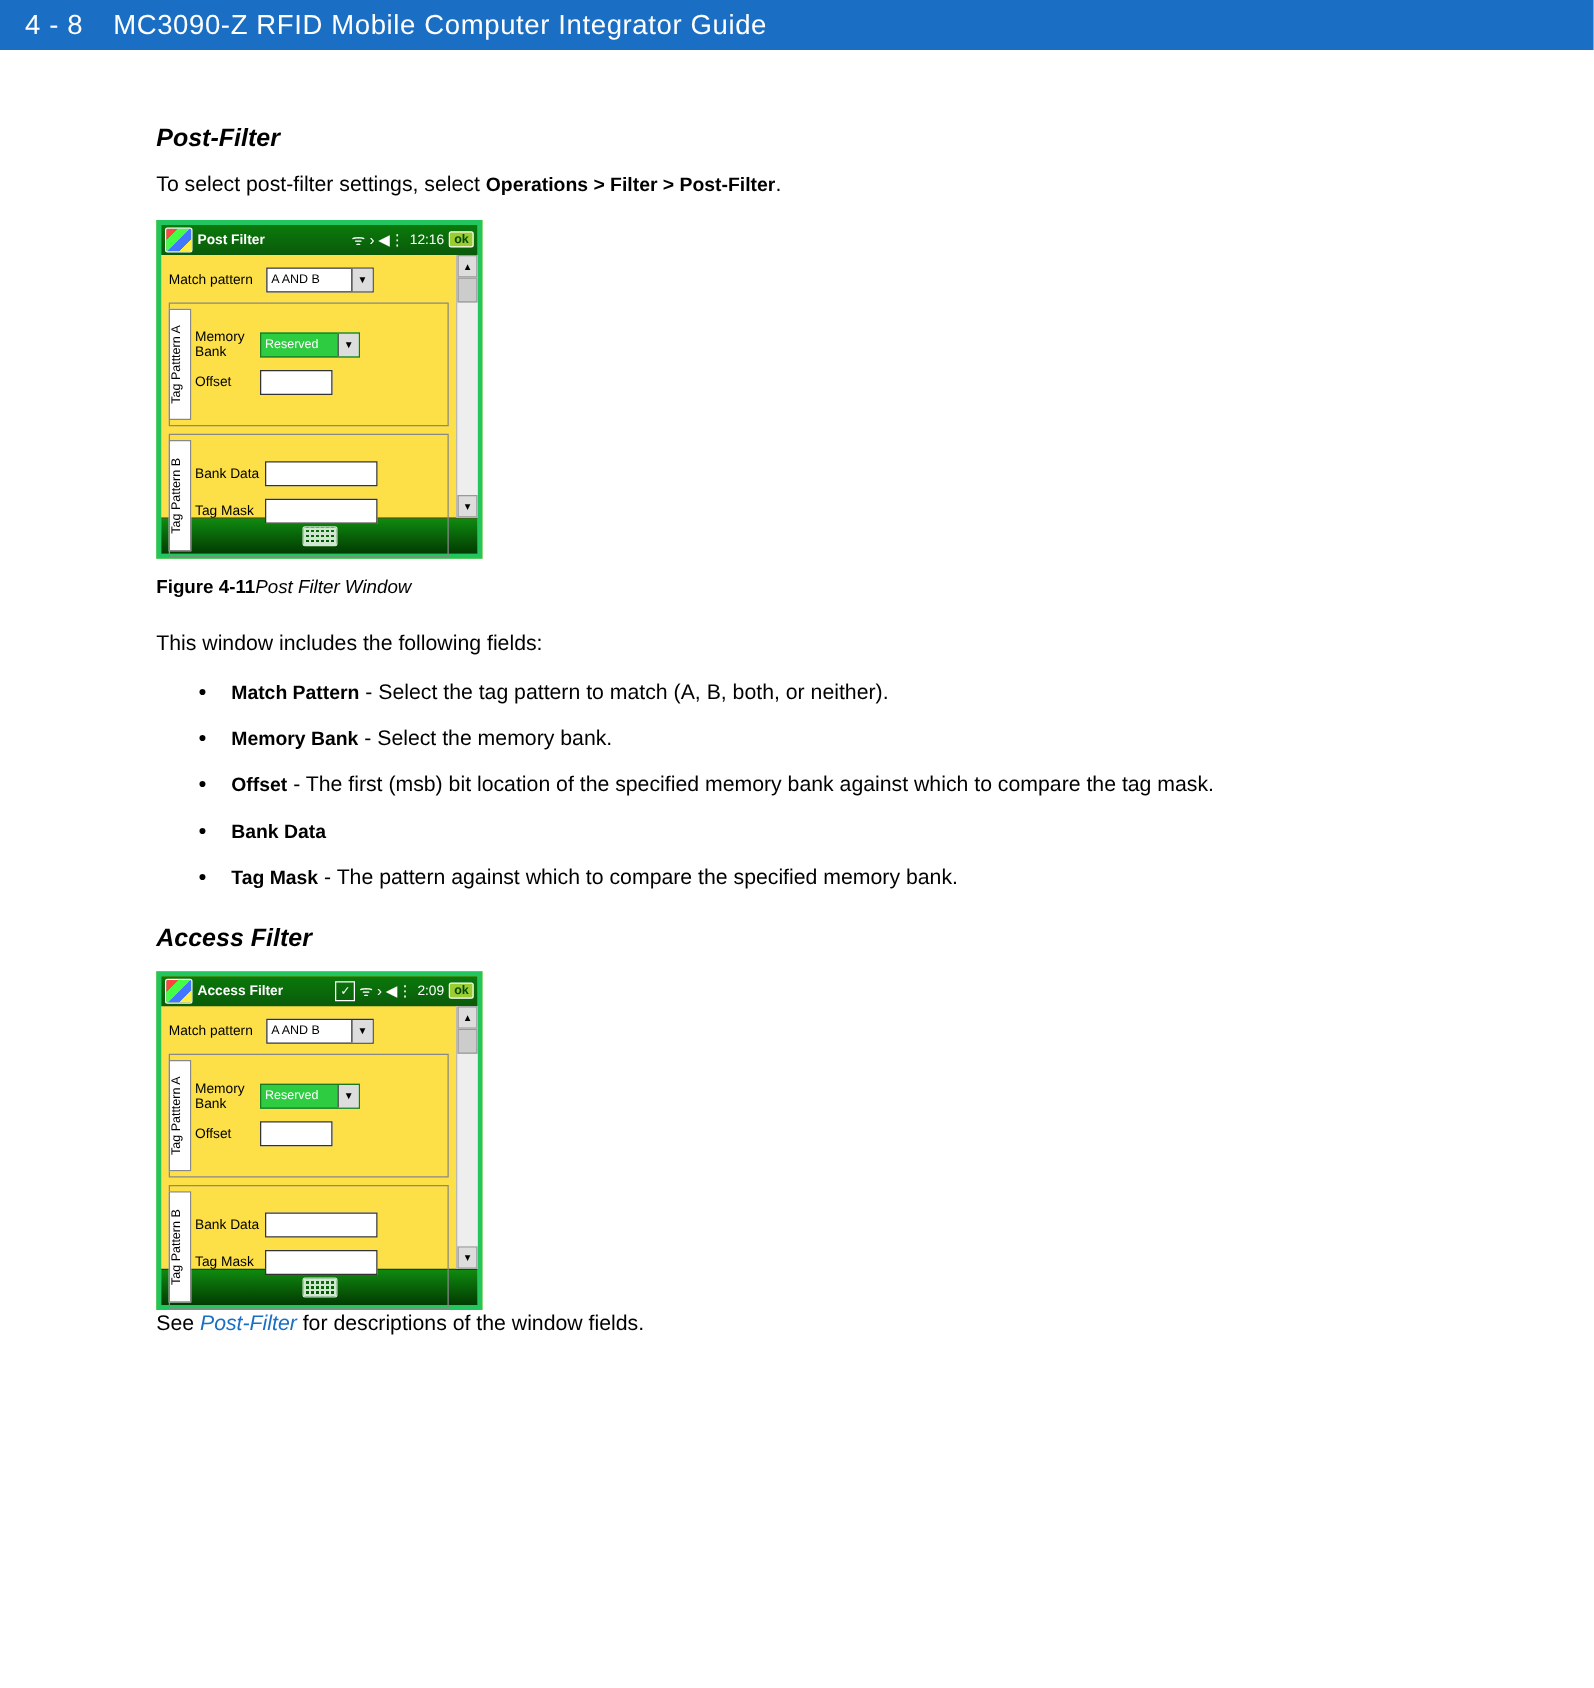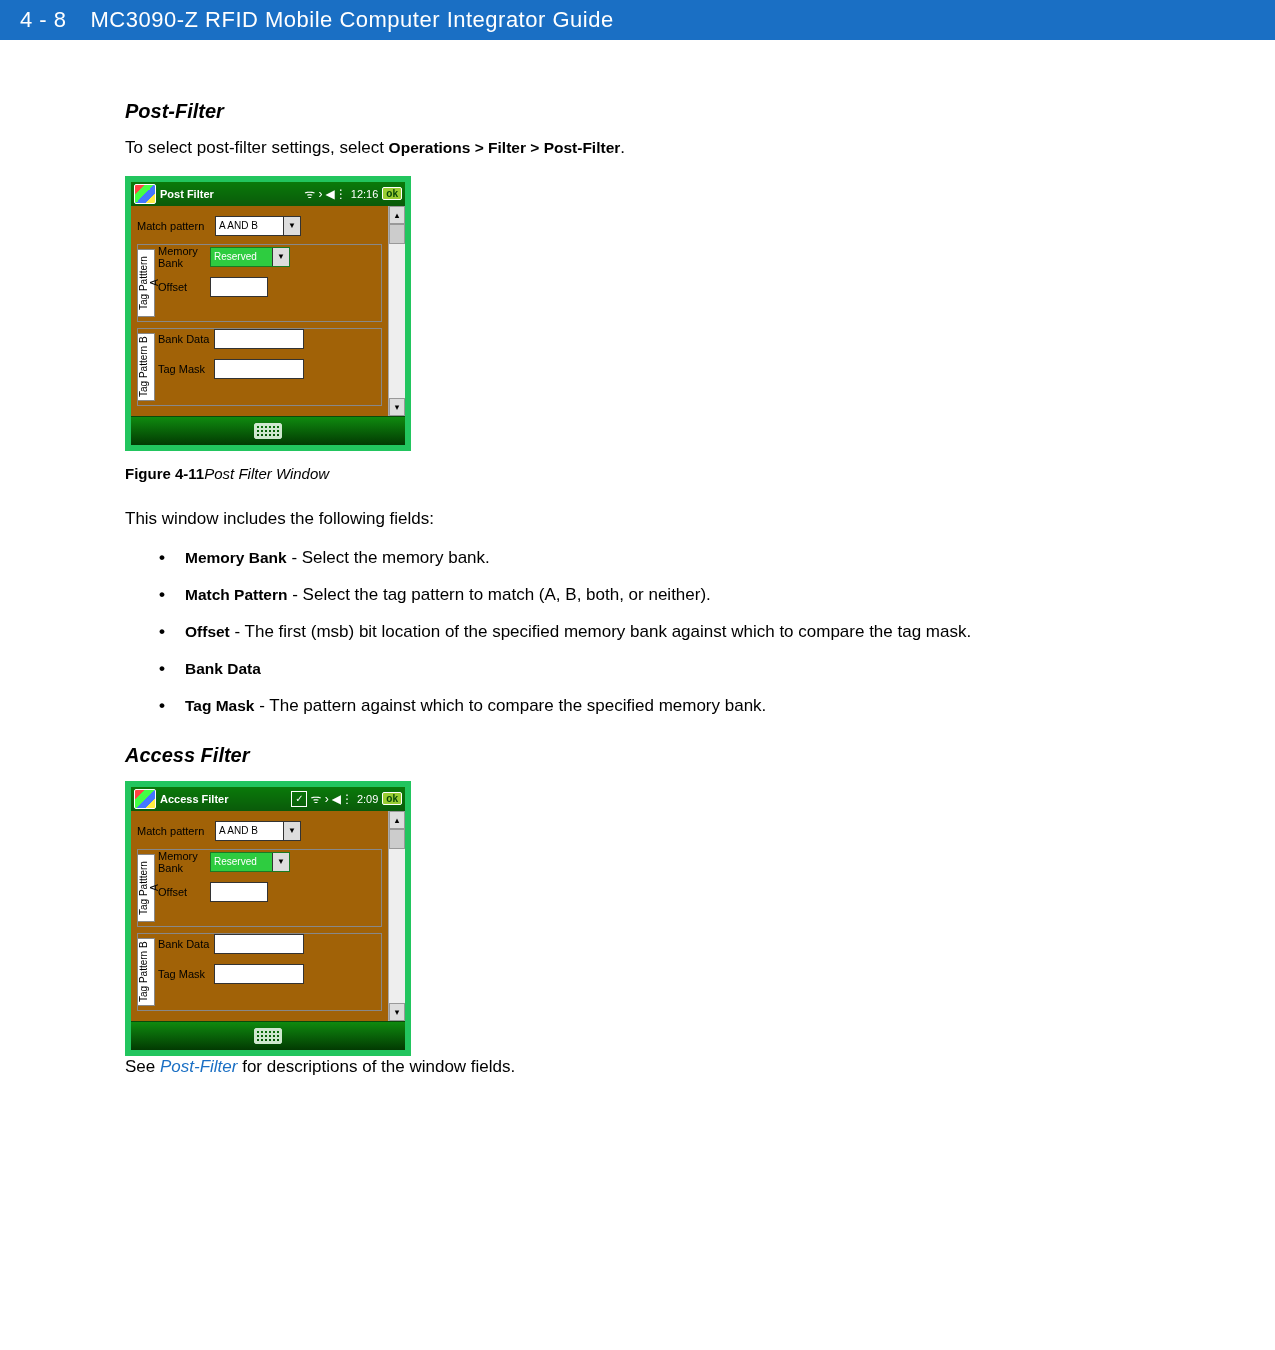--- a/index.html
+++ b/index.html
@@ -68,23 +68,23 @@
   ul.bullets li::before {
     content: "•";
     position: absolute;
     left: 0;
     font-weight: 700;
   }
   .link { color: #1a6fc4; font-style: italic; }
 
   
   .device {
-    width: 286px;
-    border: 6px solid #22c55e;
-    background: #a16207;
+    width: 261px;
+    border: 4px solid #22c55e;
+    background: #fde047;
     font-family: Tahoma, Arial, sans-serif;
     font-size: 11px;
     box-sizing: border-box;
   }
   .dev-titlebar {
     background: linear-gradient(to bottom, #0a7a0a, #0a5a0a);
     color: #fff;
     height: 24px;
     display: flex;
     align-items: center;
@@ -137,21 +137,21 @@
   .dropdown.green { background:#2ecc40; color:#fff; border-color:#1a7a24; }
   .dropdown .arrow {
     position:absolute; right:0; top:0; bottom:0; width:16px;
     border-left:1px solid #333; display:flex; align-items:center; justify-content:center;
     font-size:8px; color:#000; background:#ddd;
   }
   .dropdown.green .arrow { background:#ddd; color:#000; }
   .textbox { border:1px solid #333; height:18px; background:#fff; }
   .groupbox {
     border:1px solid #888; position:relative; margin: 4px 2px 6px 2px;
-    padding: 0 4px 4px 20px;
+    padding: 21px 4px 4px 20px;
   }
   .group-label {
     position:absolute; left:-1px; top:4px; bottom:4px; width:16px;
     writing-mode: vertical-rl; transform: rotate(180deg);
     font-size:10px; text-align:center; background:#fff;
     border:1px solid #888; padding: 2px 0;
   }
   .dev-bottombar {
     height: 28px;
     background: linear-gradient(to bottom,#0f8a0f 0%,#023a02 100%);
@@ -239,22 +239,22 @@
     </div>
   </div>
 
   <p class="figure-caption">
     <span class="fig-label">Figure 4-11</span><span class="fig-title">Post Filter Window</span>
   </p>
 
   <p class="body">This window includes the following fields:</p>
 
   <ul class="bullets">
+    <li><span class="bold">Match Pattern</span><span> - Select the tag pattern to match (A, B, both, or neither).</span></li>
     <li><span class="bold">Memory Bank</span><span> - Select the memory bank.</span></li>
-    <li><span class="bold">Match Pattern</span><span> - Select the tag pattern to match (A, B, both, or neither).</span></li>
     <li><span class="bold">Offset</span><span> - The first (msb) bit location of the specified memory bank against which to compare the tag mask.</span></li>
     <li><span class="bold">Bank Data</span><span></span></li>
     <li><span class="bold">Tag Mask</span><span> - The pattern against which to compare the specified memory bank.</span></li>
   </ul>
 
   <h3 class="section">Access Filter</h3>
 
   <div class="device">
     <div class="dev-titlebar">
       <div class="dev-start"></div>

